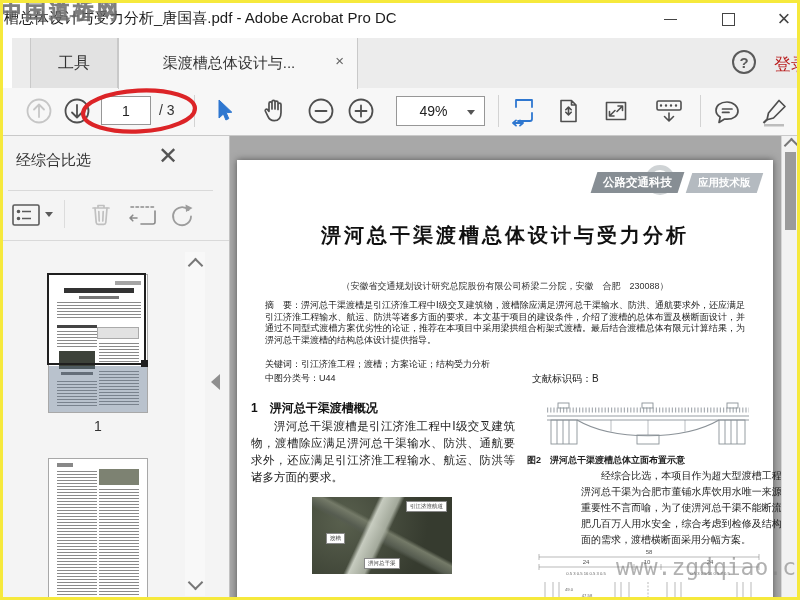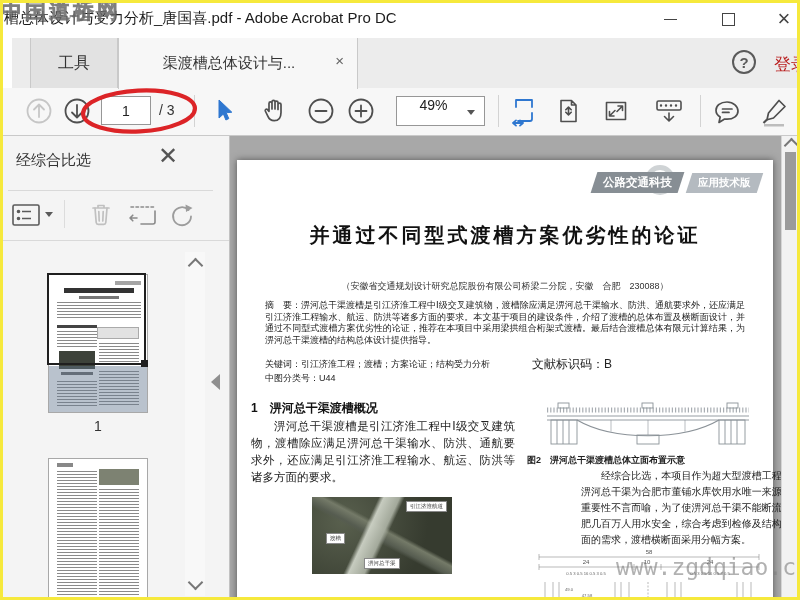--- a/index.html
+++ b/index.html
@@ -29,21 +29,21 @@
        display:flex;align-items:center;justify-content:center;font-size:15px;font-weight:bold;color:#5a5a5a;box-sizing:border-box;}
   .signin{position:absolute;left:762px;top:15px;font-size:17px;color:#b91c1c;white-space:nowrap;}
   
   .toolbar{position:absolute;left:0;top:88px;width:800px;height:47px;background:#f7f7f7;border-bottom:1px solid #c9c9c9;}
   .tbtn{position:absolute;}
   .tsep{position:absolute;top:7px;width:1px;height:32px;background:#d3d3d3;}
   .page-input{position:absolute;left:101px;top:8px;width:50px;height:29px;border:1px solid #979797;background:#fff;
        text-align:center;font-size:14px;color:#222;box-sizing:border-box;font-family:inherit;}
   .page-total{position:absolute;left:159px;top:14px;font-size:14px;color:#333;}
   .zoom-box{position:absolute;left:396px;top:8px;width:89px;height:30px;border:1px solid #979797;background:#fff;
-       box-sizing:border-box;display:flex;align-items:flex-start;justify-content:center;font-size:14px;color:#222;}
+       box-sizing:border-box;display:flex;align-items:center;justify-content:center;font-size:14px;color:#222;}
   .zoom-caret{position:absolute;right:9px;top:13px;width:0;height:0;border-left:4.5px solid transparent;
        border-right:4.5px solid transparent;border-top:5px solid #555;}
   .red-oval{position:absolute;left:78px;top:86px;z-index:110;pointer-events:none;}
   
   .sidebar{position:absolute;left:0;top:136px;width:230px;height:464px;background:#f4f4f4;
        border-right:1px solid #c2c2c2;box-sizing:border-box;overflow:hidden;}
   .panel-title{position:absolute;left:16px;top:15px;font-size:15px;color:#333;}
   .panel-close{position:absolute;left:158px;top:8px;font-size:24px;color:#555;line-height:1;}
   .p-hr{position:absolute;left:8px;right:16px;border-top:1px solid #d9d9d9;}
   .p-sep{position:absolute;left:64px;top:64px;width:1px;height:28px;background:#dcdcdc;}
@@ -77,21 +77,21 @@
   .badge1{background:#878e94;font-size:11.5px;}
   .badge2{background:#b4bac0;font-size:10.5px;}
   .pg-title{position:absolute;left:0;right:0;top:62px;text-align:center;font-size:20px;font-weight:bold;
         letter-spacing:3px;color:#111;}
   .pg-authors{position:absolute;left:0;right:0;top:100px;text-align:center;font-size:12.5px;font-weight:bold;color:#222;}
   .pg-affil{position:absolute;left:0;right:0;top:120px;text-align:center;font-size:9px;color:#333;}
   .pg-abs{position:absolute;left:28px;right:28px;top:140px;font-size:9px;line-height:11.5px;
         text-align:justify;color:#222;}
   .pg-kw{position:absolute;left:28px;top:198px;font-size:9px;color:#222;}
   .pg-clc{position:absolute;left:28px;top:212px;font-size:9px;color:#222;}
-  .pg-code{position:absolute;left:295px;top:196px;font-size:12px;color:#222;}
+  .pg-code{position:absolute;left:295px;top:212px;font-size:10px;color:#222;}
   .pg-h1{position:absolute;left:14px;top:240px;font-size:12px;font-weight:bold;color:#111;}
   .pg-p1{position:absolute;left:14px;top:258px;width:264px;font-size:11.5px;line-height:17px;
         text-align:justify;text-indent:2em;color:#222;}
   .fig1{position:absolute;left:75px;top:337px;width:140px;height:77px;
         background:
           linear-gradient(115deg,rgba(0,0,0,0) 38%,rgba(205,210,198,0.95) 41%,rgba(168,174,160,0.95) 50%,rgba(0,0,0,0) 53%),
           linear-gradient(28deg,rgba(0,0,0,0) 44%,rgba(86,92,80,1) 47%,rgba(116,122,104,1) 54%,rgba(0,0,0,0) 57%),
           radial-gradient(circle at 22% 30%,#59604e,#363b2f 70%);}
   .callout{position:absolute;background:#fff;border:1px solid #888;font-size:5.5px;color:#333;
         padding:1px 3px;white-space:nowrap;line-height:1.2;}
@@ -291,21 +291,21 @@
 
   <div class="docarea">
     <div class="page">
 
       <div class="badge-wrap">
         <div class="badge-circle"></div>
         <div class="badge badge1"><span>公路交通科技</span></div>
         <div class="badge badge2"><span>应用技术版</span></div>
       </div>
 
-      <div class="pg-title">并通过不同型式渡槽方案优劣性的论证</div>
+      <div class="pg-title">淠河总干渠渡槽总体设计与受力分析</div>
       <div class="pg-affil">（安徽省交通规划设计研究总院股份有限公司桥梁二分院，安徽　合肥　230088）</div>
       <div class="pg-abs">摘　要：淠河总干渠渡槽是引江济淮工程中Ⅰ级交叉建筑物，渡槽除应满足淠河总干渠输水、防洪、通航要求外，还应满足引江济淮工程输水、航运、防洪等诸多方面的要求。本文基于项目的建设条件，介绍了渡槽的总体布置及横断面设计，并通过不同型式渡槽方案优劣性的论证，推荐在本项目中采用梁拱组合桁架式渡槽。最后结合渡槽总体有限元计算结果，为淠河总干渠渡槽的结构总体设计提供指导。</div>
       <div class="pg-kw">关键词：引江济淮工程；渡槽；方案论证；结构受力分析</div>
       <div class="pg-clc">中图分类号：U44</div>
       <div class="pg-code">文献标识码：B</div>
 
       <div class="pg-h1">1　淠河总干渠渡槽概况</div>
       <div class="pg-p1">淠河总干渠渡槽是引江济淮工程中Ⅰ级交叉建筑物，渡槽除应满足淠河总干渠输水、防洪、通航要求外，还应满足引江济淮工程输水、航运、防洪等诸多方面的要求。</div>
 
       <div class="fig1">

